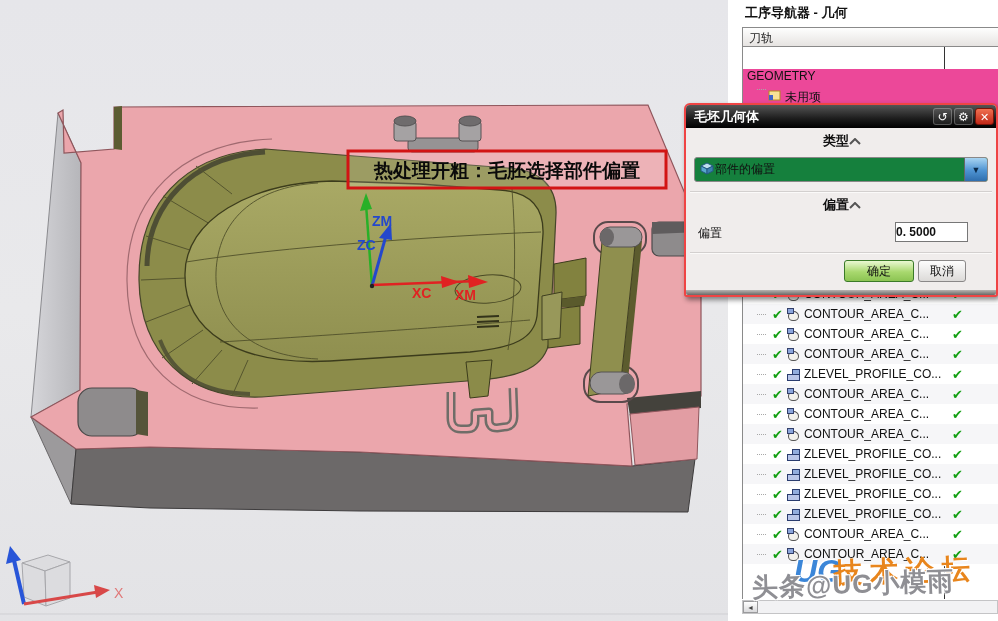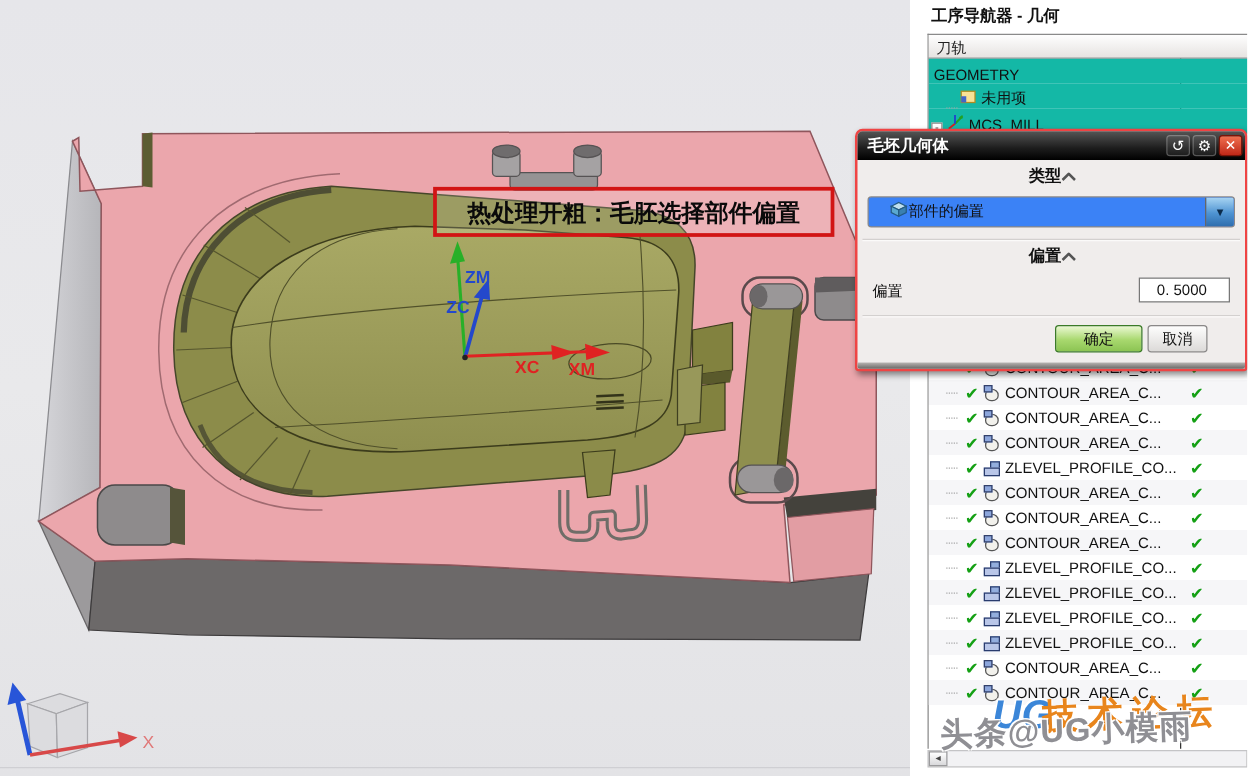--- a/index.html
+++ b/index.html
@@ -11,21 +11,21 @@
   #viewport{position:absolute;left:0;top:0;width:728px;height:621px;}
 
   
   #panel{position:absolute;left:728px;top:0;width:270px;height:621px;background:#fff;}
   .nav-title{position:absolute;left:17px;top:4px;font-size:13px;font-weight:bold;color:#111;white-space:nowrap;}
   .tbl{position:absolute;left:14px;top:27px;width:256px;height:572px;border-left:1px solid #8a8a8a;border-top:1px solid #8a8a8a;background:#fff;}
   .tbl-head{position:absolute;left:0;top:0;width:100%;height:19px;background:linear-gradient(#fefefe,#e6e3e1);border-bottom:1px solid #8a8a8a;display:flex;font-size:12px;color:#222;}
   .th-name{width:201px;padding:2px 0 0 4px;border-right:1px solid #8a8a8a;}
   .th-tp{padding:2px 0 0 6px;}
   .col-divider{position:absolute;left:201px;top:19px;bottom:0;width:1px;background:#333;}
-  .trow{position:absolute;left:0;width:100%;height:20px;display:flex;align-items:flex-end;font-size:12px;color:#111;background:#14b8a6;}
+  .trow{position:absolute;left:0;width:100%;height:20px;display:flex;align-items:flex-start;font-size:12px;color:#111;background:#ec4899;margin-top:22px;}
   .trow .lbl{white-space:nowrap;}
   .expander{width:9px;height:9px;border:1px solid #888;background:#fff;font-size:9px;line-height:7px;text-align:center;color:#333;margin:0 3px 0 2px;flex:0 0 9px;}
   .guide{width:9px;height:1px;border-top:1px dotted #a8a8a8;margin-right:2px;flex:0 0 9px;}
   .ticon{flex:0 0 14px;margin-right:3px;display:inline-block;}
 
   #ops-list{position:absolute;left:0;top:256px;width:100%;}
   .op-row{position:relative;height:20px;display:flex;align-items:center;padding-left:14px;gap:4px;font-size:12px;color:#111;background:#fff;white-space:nowrap;}
   .op-row.alt{background:#f6f6f8;}
   .chk{color:#14a014;font-size:13px;font-weight:bold;line-height:13px;}
   .op-check.tp{position:absolute;left:209px;}
@@ -48,27 +48,27 @@
   .hscroll .arrow-btn{width:15px;height:12px;background:linear-gradient(#fff,#d9d9db);border:1px solid #9a9a9c;font-size:7px;color:#444;text-align:center;line-height:11px;}
 
   
   #dialog{position:absolute;left:684px;top:103px;width:314px;height:194px;border:2px solid #ef4444;border-radius:6px 6px 3px 3px;background:#f0edec;box-shadow:2px 3px 5px rgba(0,0,0,.45);z-index:10;}
   .dlg-title{position:absolute;left:0;top:0;right:0;height:23px;background:linear-gradient(#555,#1c1c1c 60%,#000);border-radius:4px 4px 0 0;display:flex;align-items:center;color:#fff;}
   .dlg-title .t{font-size:13px;font-weight:bold;padding-left:8px;flex:1;}
   .tb-btn{width:19px;height:17px;margin-right:2px;border-radius:3px;color:#fff;font-size:12px;line-height:17px;text-align:center;background:rgba(255,255,255,.08);border:1px solid rgba(255,255,255,.25);}
   .tb-btn.close{background:linear-gradient(#f07050,#c02818);border:1px solid #7a1408;font-weight:bold;font-size:11px;}
   .dlg-sec{position:absolute;left:10px;right:8px;height:20px;display:flex;align-items:center;justify-content:center;font-size:13px;font-weight:bold;color:#111;}
   .dlg-sep{position:absolute;left:4px;right:4px;height:2px;border-top:1px solid #d3d0cf;border-bottom:1px solid #fbfaf9;}
-  .dropdown{position:absolute;left:8px;right:8px;top:52px;height:25px;background:#3b82f6;border:1px solid #8a8888;border-radius:3px;display:flex;align-items:center;overflow:hidden;padding-left:12px;}
+  .dropdown{position:absolute;left:8px;right:8px;top:52px;height:25px;background:#15803d;border:1px solid #8a8888;border-radius:3px;display:flex;align-items:center;overflow:hidden;}
   .dropdown .dd-ic{flex:0 0 20px;padding-left:4px;}
   .dropdown .dd-val{flex:1;font-size:12px;color:#111;white-space:nowrap;}
   .dd-arrow{flex:0 0 23px;height:100%;background:linear-gradient(#a8d4f2,#4e93d2 55%,#2f6eae);border-left:1px solid #666;color:#0a2a4a;font-size:9px;display:flex;align-items:center;justify-content:center;}
   .offset-row{position:absolute;left:0;right:0;top:116px;height:24px;}
   .offset-row .olbl{position:absolute;left:12px;top:4px;font-size:12px;color:#111;}
-  .offset-input{position:absolute;right:12px;top:1px;width:73px;height:20px;background:#fff;border:1px solid #777;font-size:12px;color:#111;text-align:center;padding:2px 4px 0 0;}
+  .offset-input{position:absolute;right:28px;top:1px;width:73px;height:20px;background:#fff;border:1px solid #777;font-size:12px;color:#111;text-align:left;padding:2px 4px 0 0;font-weight:bold;}
   .btn{position:absolute;top:155px;height:22px;border-radius:3px;font-size:12px;color:#111;text-align:center;line-height:20px;}
   .btn.ok{left:158px;width:70px;background:linear-gradient(#eaf8d2,#a8d86e 55%,#8cc453);border:1px solid #3a7a28;}
   .btn.cancel{left:232px;width:48px;background:linear-gradient(#fdfdfd,#dcdad8);border:1px solid #8a8888;}
   .dlg-bottom{position:absolute;left:0;right:0;bottom:0;height:5px;background:linear-gradient(#b8b4b2,#6a6866);border-radius:0 0 2px 2px;}
 </style>
 </head>
 <body>
 
 <div id="stage">
 

